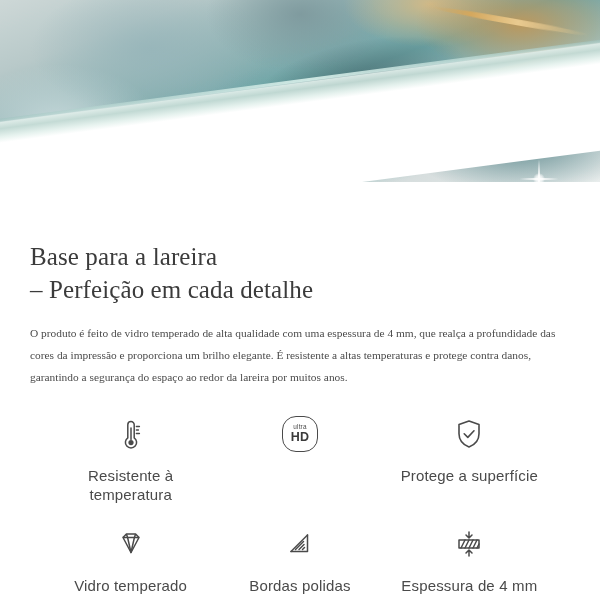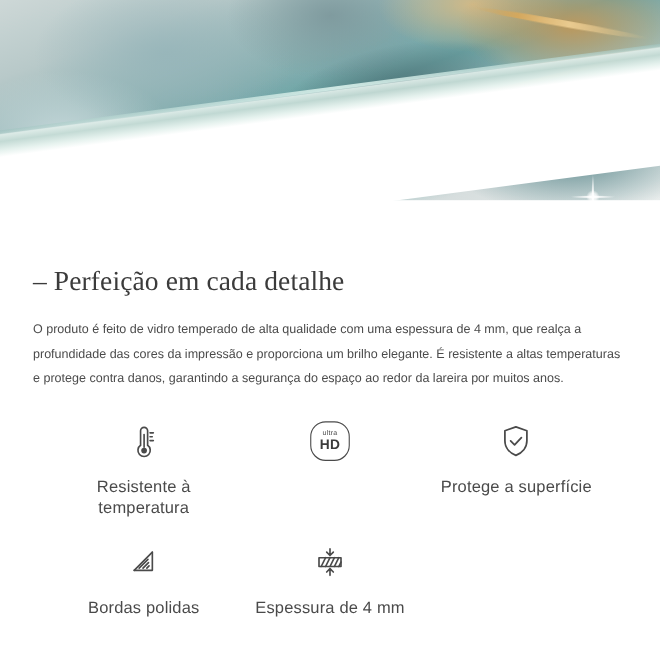--- a/index.html
+++ b/index.html
@@ -136,21 +136,21 @@
     line-height: 1.32;
     color: #3b3b3b;
     font-weight: 400;
     margin: 0 0 16px 0;
     letter-spacing: 0.1px;
   }
   .headline .line2 {
     display: block;
   }
   .paragraph {
-    font-family: Liberation Sans, sans-serif;
+    font-family: Liberation Serif, serif;
     font-size: 11.4px;
     line-height: 1.95;
     color: #4b4b4b;
     margin: 0;
     max-width: 545px;
   }
 
   
   .features {
     margin-top: 22px;
@@ -218,20 +218,21 @@
     <div class="glass-edge"></div>
     <div class="glass-edge-line"></div>
     <div class="hero-white-mask"></div>
     <div class="sparkle">
       <div class="sparkle-core"></div>
     </div>
   </div>
 
   <div class="content">
     <h1 class="headline">
+      <span>Base para a lareira</span>
       <span class="line2">– Perfeição em cada detalhe</span>
     </h1>
     <p class="paragraph">O produto é feito de vidro temperado de alta qualidade com uma espessura de 4 mm, que realça a profundidade das cores da impressão e proporciona um brilho elegante. É resistente a altas temperaturas e protege contra danos, garantindo a segurança do espaço ao redor da lareira por muitos anos.</p>
 
     <div class="features">
 
       <div class="feature">
         <div class="feature-icon">
           <svg width="40" height="40" viewBox="0 0 40 40" fill="none" stroke="#4a4a4a" stroke-width="1.5" stroke-linecap="round">
             <path d="M20 7.5a3.2 3.2 0 0 0-3.2 3.2v13.1a5.6 5.6 0 1 0 6.4 0V10.7A3.2 3.2 0 0 0 20 7.5z"></path>
@@ -255,20 +256,31 @@
       <div class="feature">
         <div class="feature-icon">
           <svg width="40" height="40" viewBox="0 0 40 40" fill="none" stroke="#4a4a4a" stroke-width="1.6" stroke-linecap="round" stroke-linejoin="round">
             <path d="M20 7l10 3.6v9.1c0 6.1-4.2 11-10 13.3-5.8-2.3-10-7.2-10-13.3v-9.1L20 7z"></path>
             <path d="M15.2 19.8l3.6 3.6 6.2-6.6"></path>
           </svg>
         </div>
         <div class="feature-label">Protege a superfície</div>
       </div>
 
+      <div class="feature">
+        <div class="feature-icon">
+          <svg width="40" height="40" viewBox="0 0 40 40" fill="none" stroke="#4a4a4a" stroke-width="1.5" stroke-linejoin="round">
+            <path d="M12 13.5h16l-8 15-8-15z"></path>
+            <path d="M12 13.5l3.4-3.5h9.2l3.4 3.5"></path>
+            <path d="M15.4 10l1.2 3.5M24.6 10l-1.2 3.5"></path>
+            <path d="M16.6 13.5L20 28.5l3.4-15"></path>
+          </svg>
+        </div>
+        <div class="feature-label">Vidro temperado</div>
+      </div>
 
       <div class="feature">
         <div class="feature-icon">
           <svg width="40" height="40" viewBox="0 0 40 40" fill="none" stroke="#4a4a4a" stroke-width="1.5" stroke-linecap="round" stroke-linejoin="round">
             <path d="M11 27.5L27.5 11"></path>
             <path d="M11 27.5h16.5V11"></path>
             <path d="M15.5 25.5l8-8M19 25.5l5-5M22.5 25.5l2-2"></path>
           </svg>
         </div>
         <div class="feature-label">Bordas polidas</div>

